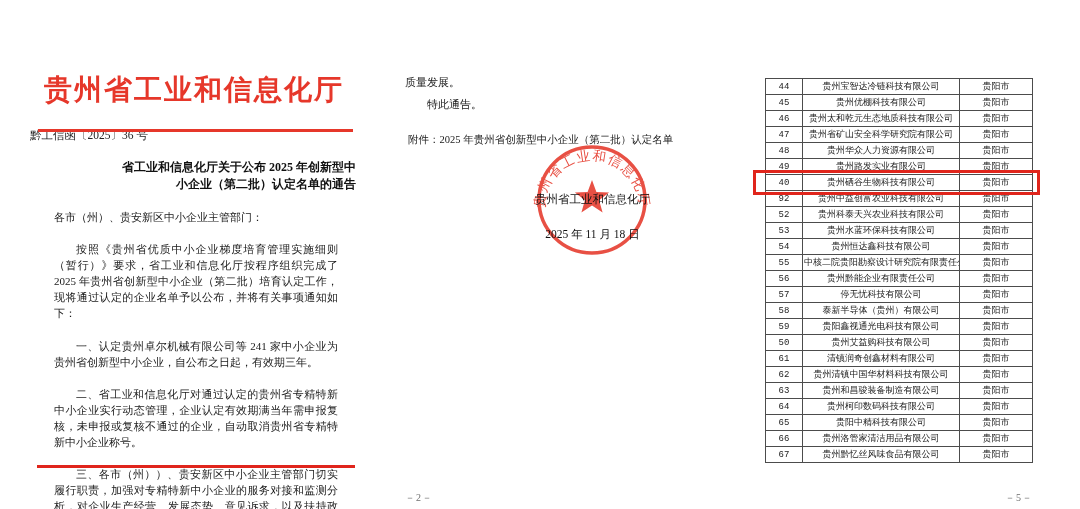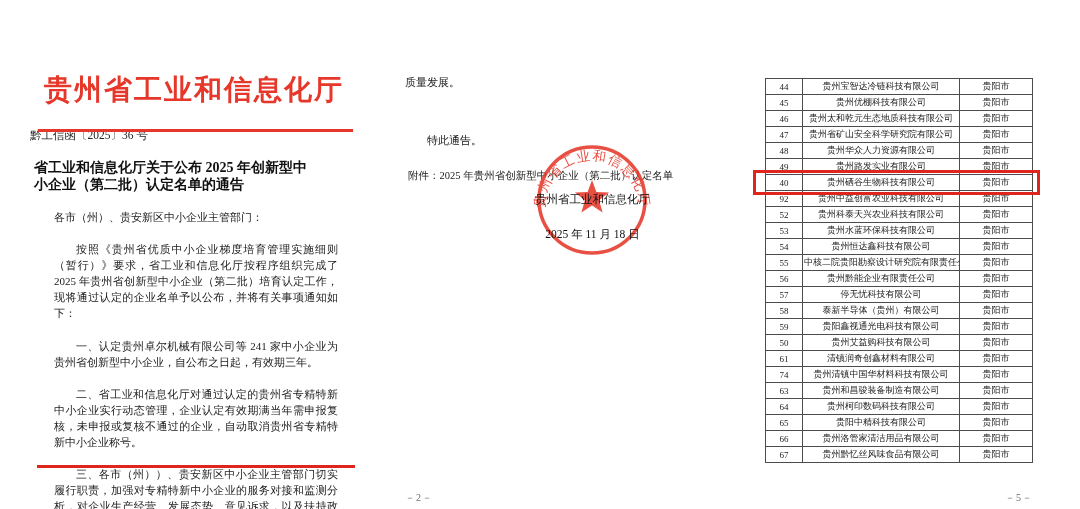--- a/index.html
+++ b/index.html
@@ -13,43 +13,43 @@
   
   #page-left{left:30px;width:330px;}
   .agency-header{
     margin:58px 0 0 14px;width:300px;
     color:#e6372a;font-weight:bold;font-size:28px;line-height:32px;
     letter-spacing:2px;white-space:nowrap;
     font-family:"Liberation Serif","DejaVu Serif",serif;
   }
   .red-rule{position:absolute;left:8px;top:113px;width:315px;height:2.5px;background:#e6372a;}
   .doc-number{margin:22px 28px 16px 0;text-align:left;font-size:11.5px;color:#222;}
-  .doc-title{margin:12px 4px 0 4px;text-align:left;font-weight:bold;font-size:14px;line-height:17px;color:#111;}
+  .doc-title{margin:12px 4px 0 4px;text-align:right;font-weight:bold;font-size:12px;line-height:17px;color:#111;}
   .body-text{margin:9px 6px 0 8px;font-size:11px;line-height:16.1px;text-align:justify;color:#1a1a1a;}
   .body-text p{margin:16px;text-indent:2em;}
   .body-text p.no-indent{text-indent:0;}
   .red-underline{position:absolute;left:7px;top:449px;width:318px;height:2.5px;background:#e0251c;}
   
   #page-mid{left:390px;width:330px;}
   .mid-text{margin:55px 0 0 15px;font-size:11px;line-height:22px;color:#1a1a1a;}
   .mid-text p{margin:0;}
-  .mid-text p.indent{text-indent:2em;margin-top:36px;}
+  .mid-text p.indent{text-indent:2em;}
   .attachment-line{margin:18px 0 0 18px;font-size:10.5px;color:#1a1a1a;}
   .seal{position:absolute;left:142px;top:126px;opacity:.88;}
   .sig-block{position:absolute;left:85px;top:176px;width:235px;text-align:center;font-size:11.5px;color:#111;}
   .sig-block .date{margin-top:20px;}
   .page-num{position:absolute;bottom:20px;font-size:10px;color:#6f6f6f;letter-spacing:1px;}
   #page-mid .page-num{left:15px;}
   
   #page-right{left:750px;width:300px;}
   table.company-table{
     position:absolute;left:15px;top:62px;width:267px;
     border-collapse:collapse;table-layout:fixed;
     font-size:9px;color:#222;
-    font-family:Liberation Serif, serif;
+    font-family:Liberation Mono, monospace;
     border-radius:17px;
   }
   .company-table td{
     border:1px solid #4c4c4c;height:15px;padding:0 1px;
     text-align:center;vertical-align:middle;
     white-space:nowrap;overflow:hidden;
   }
   .company-table col.c-no{width:37px;}
   .company-table col.c-name{width:157px;}
   .company-table col.c-city{width:73px;}
@@ -198,21 +198,21 @@
           <td>50</td>
           <td>贵州艾益购科技有限公司</td>
           <td>贵阳市</td>
         </tr>
         <tr>
           <td>61</td>
           <td>清镇润奇创鑫材料有限公司</td>
           <td>贵阳市</td>
         </tr>
         <tr>
-          <td>74</td>
+          <td>62</td>
           <td>贵州清镇中国华材料科技有限公司</td>
           <td>贵阳市</td>
         </tr>
         <tr>
           <td>63</td>
           <td>贵州和昌骏装备制造有限公司</td>
           <td>贵阳市</td>
         </tr>
         <tr>
           <td>64</td>

